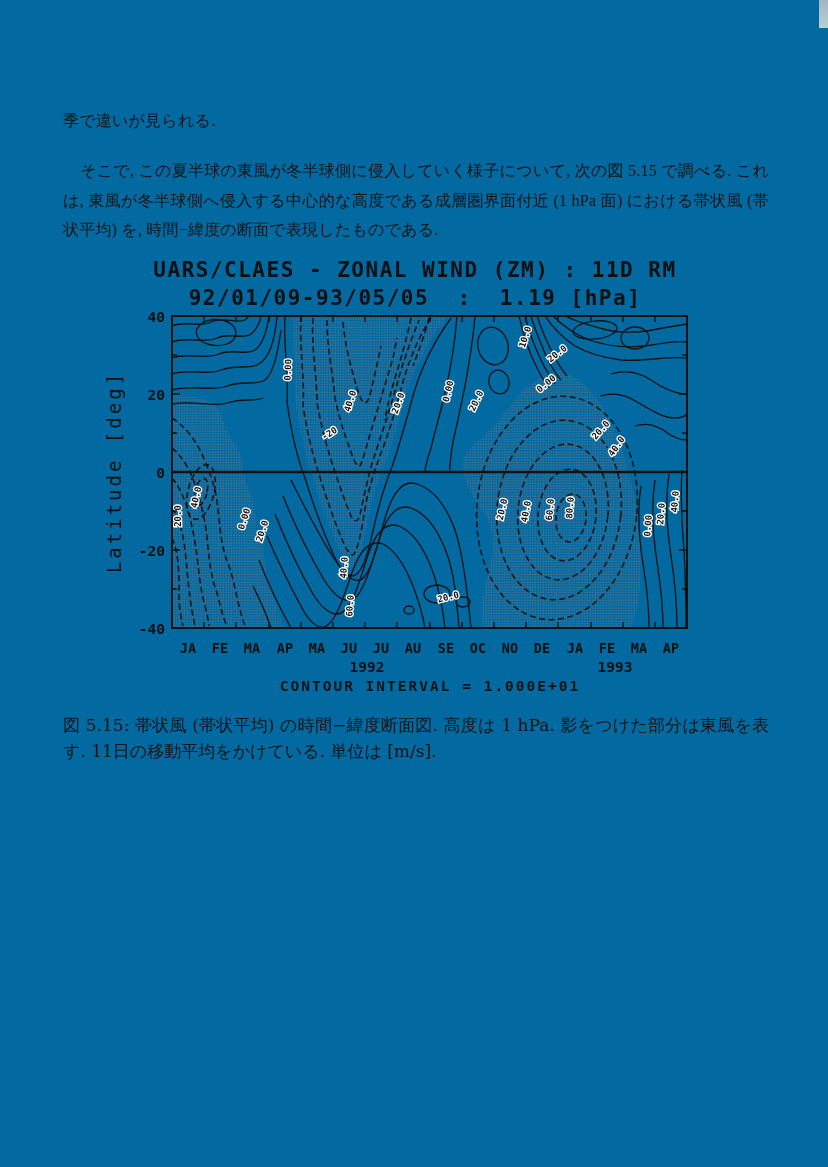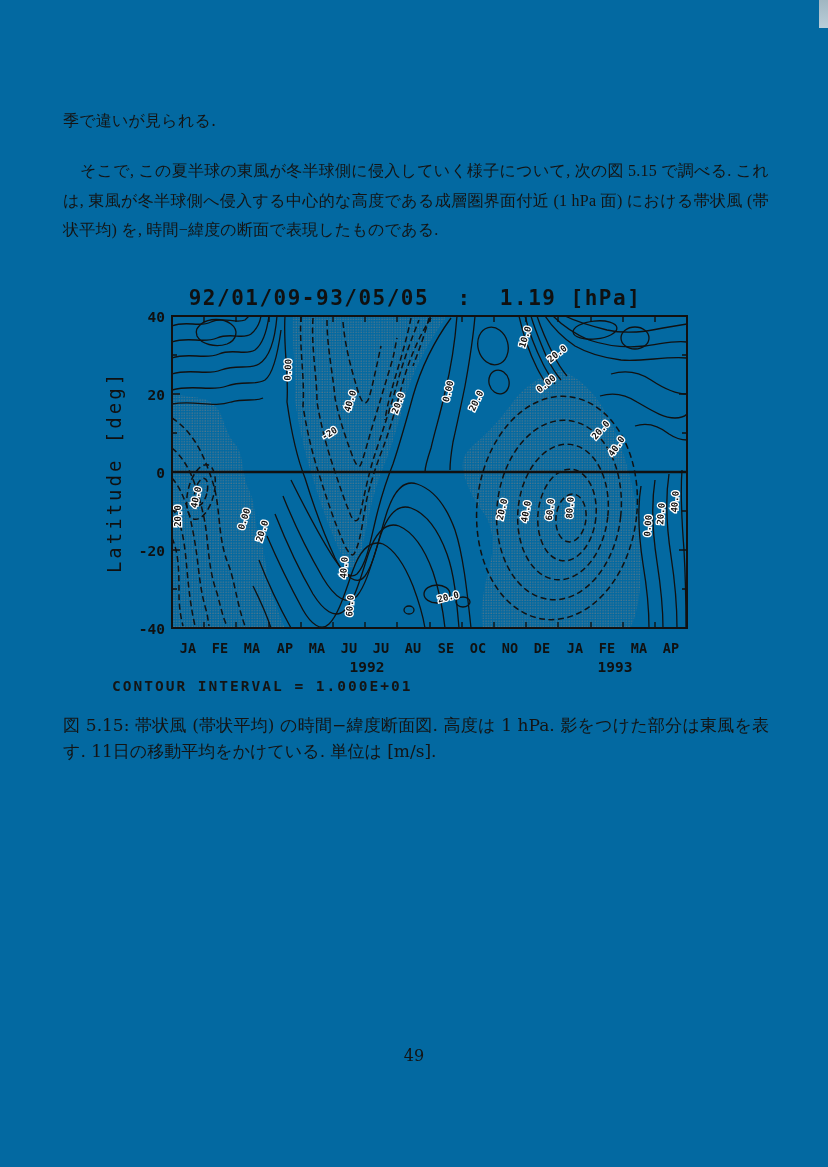--- a/index.html
+++ b/index.html
@@ -4,21 +4,21 @@
 <style>
   html,body{margin:0;padding:0;background:#f2f2f2;}
   #page{position:relative;width:828px;height:1167px;margin:0 auto;background:#0369a1;
         overflow:hidden;font-family:"DejaVu Serif","Liberation Serif",serif;color:#141414;}
   .para{position:absolute;left:63px;width:706px;font-size:16px;line-height:29.5px;
         text-align:justify;letter-spacing:0.2px;}
   .indent{text-indent:17px;font-family:Liberation Serif, serif;}
   .figtitle{position:absolute;left:95px;width:640px;text-align:center;
         font-family:"DejaVu Sans Mono","Liberation Mono",monospace;
         font-weight:600;font-size:21px;letter-spacing:1.5px;white-space:pre;color:#101010;}
-  .contournote{position:absolute;left:112px;width:620px;text-align:left;
+  .contournote{position:absolute;left:120px;width:620px;text-align:center;
         font-family:"DejaVu Sans Mono","Liberation Mono",monospace;
         font-weight:bold;font-size:14.5px;letter-spacing:2px;white-space:pre;}
   .caption{position:absolute;left:63px;width:706px;font-size:17px;line-height:26px;
         text-align:justify;}
   .pagenum{position:absolute;left:0;top:1046px;width:828px;text-align:center;
         font-size:16px;}
   #chart-svg{position:absolute;left:95px;top:308px;}
   #chart-svg text{font-family:"DejaVu Sans Mono","Liberation Mono",monospace;fill:#101010;}
   .axis-tick-label{font-size:14.5px;font-weight:bold;}
   .month-label{font-size:13.5px;font-weight:bold;text-anchor:middle;}
@@ -38,20 +38,21 @@
 <body>
 
 <div id="page">
 
   <div class="smudge"></div>
 
   <div class="para" style="top:106px;">季で違いが見られる.</div>
 
   <div class="para indent" style="top:156px;">そこで, この夏半球の東風が冬半球側に侵入していく様子について, 次の図 5.15 で調べる. これは, 東風が冬半球側へ侵入する中心的な高度である成層圏界面付近 (1 hPa 面) における帯状風 (帯状平均) を, 時間−緯度の断面で表現したものである.</div>
 
+  <div class="figtitle" style="top:258px;">UARS/CLAES - ZONAL WIND (ZM) : 11D RM</div>
   <div class="figtitle" style="top:286px;">92/01/09-93/05/05  :  1.19 [hPa]</div>
 
   <svg id="chart-svg" width="640" height="375" viewBox="0 0 640 375">
     <defs>
       <pattern id="stip" width="2.6" height="2.6" patternUnits="userSpaceOnUse">
         <circle cx="1" cy="1" r="0.6" fill="#808080"></circle>
       </pattern>
       <clipPath id="plotclip">
           <rect x="77" y="8" width="515" height="312"></rect>
         </clipPath>
@@ -188,15 +189,14 @@
     <text class="year-label" x="272" y="364">1992</text>
     <text class="year-label" x="520" y="364">1993</text>
   </svg>
 
   <div class="contournote" style="top:678px;">CONTOUR INTERVAL = 1.000E+01</div>
 
   <div class="caption" style="top:712px;">図 5.15: 帯状風 (帯状平均) の時間−緯度断面図. 高度は 1 hPa. 影をつけた部分は東風を表す. 11日の移動平均をかけている. 単位は [m/s].</div>
 
 
 
-  <div class="pagenum">49</div>
 
 </div>
 
 </body></html>

